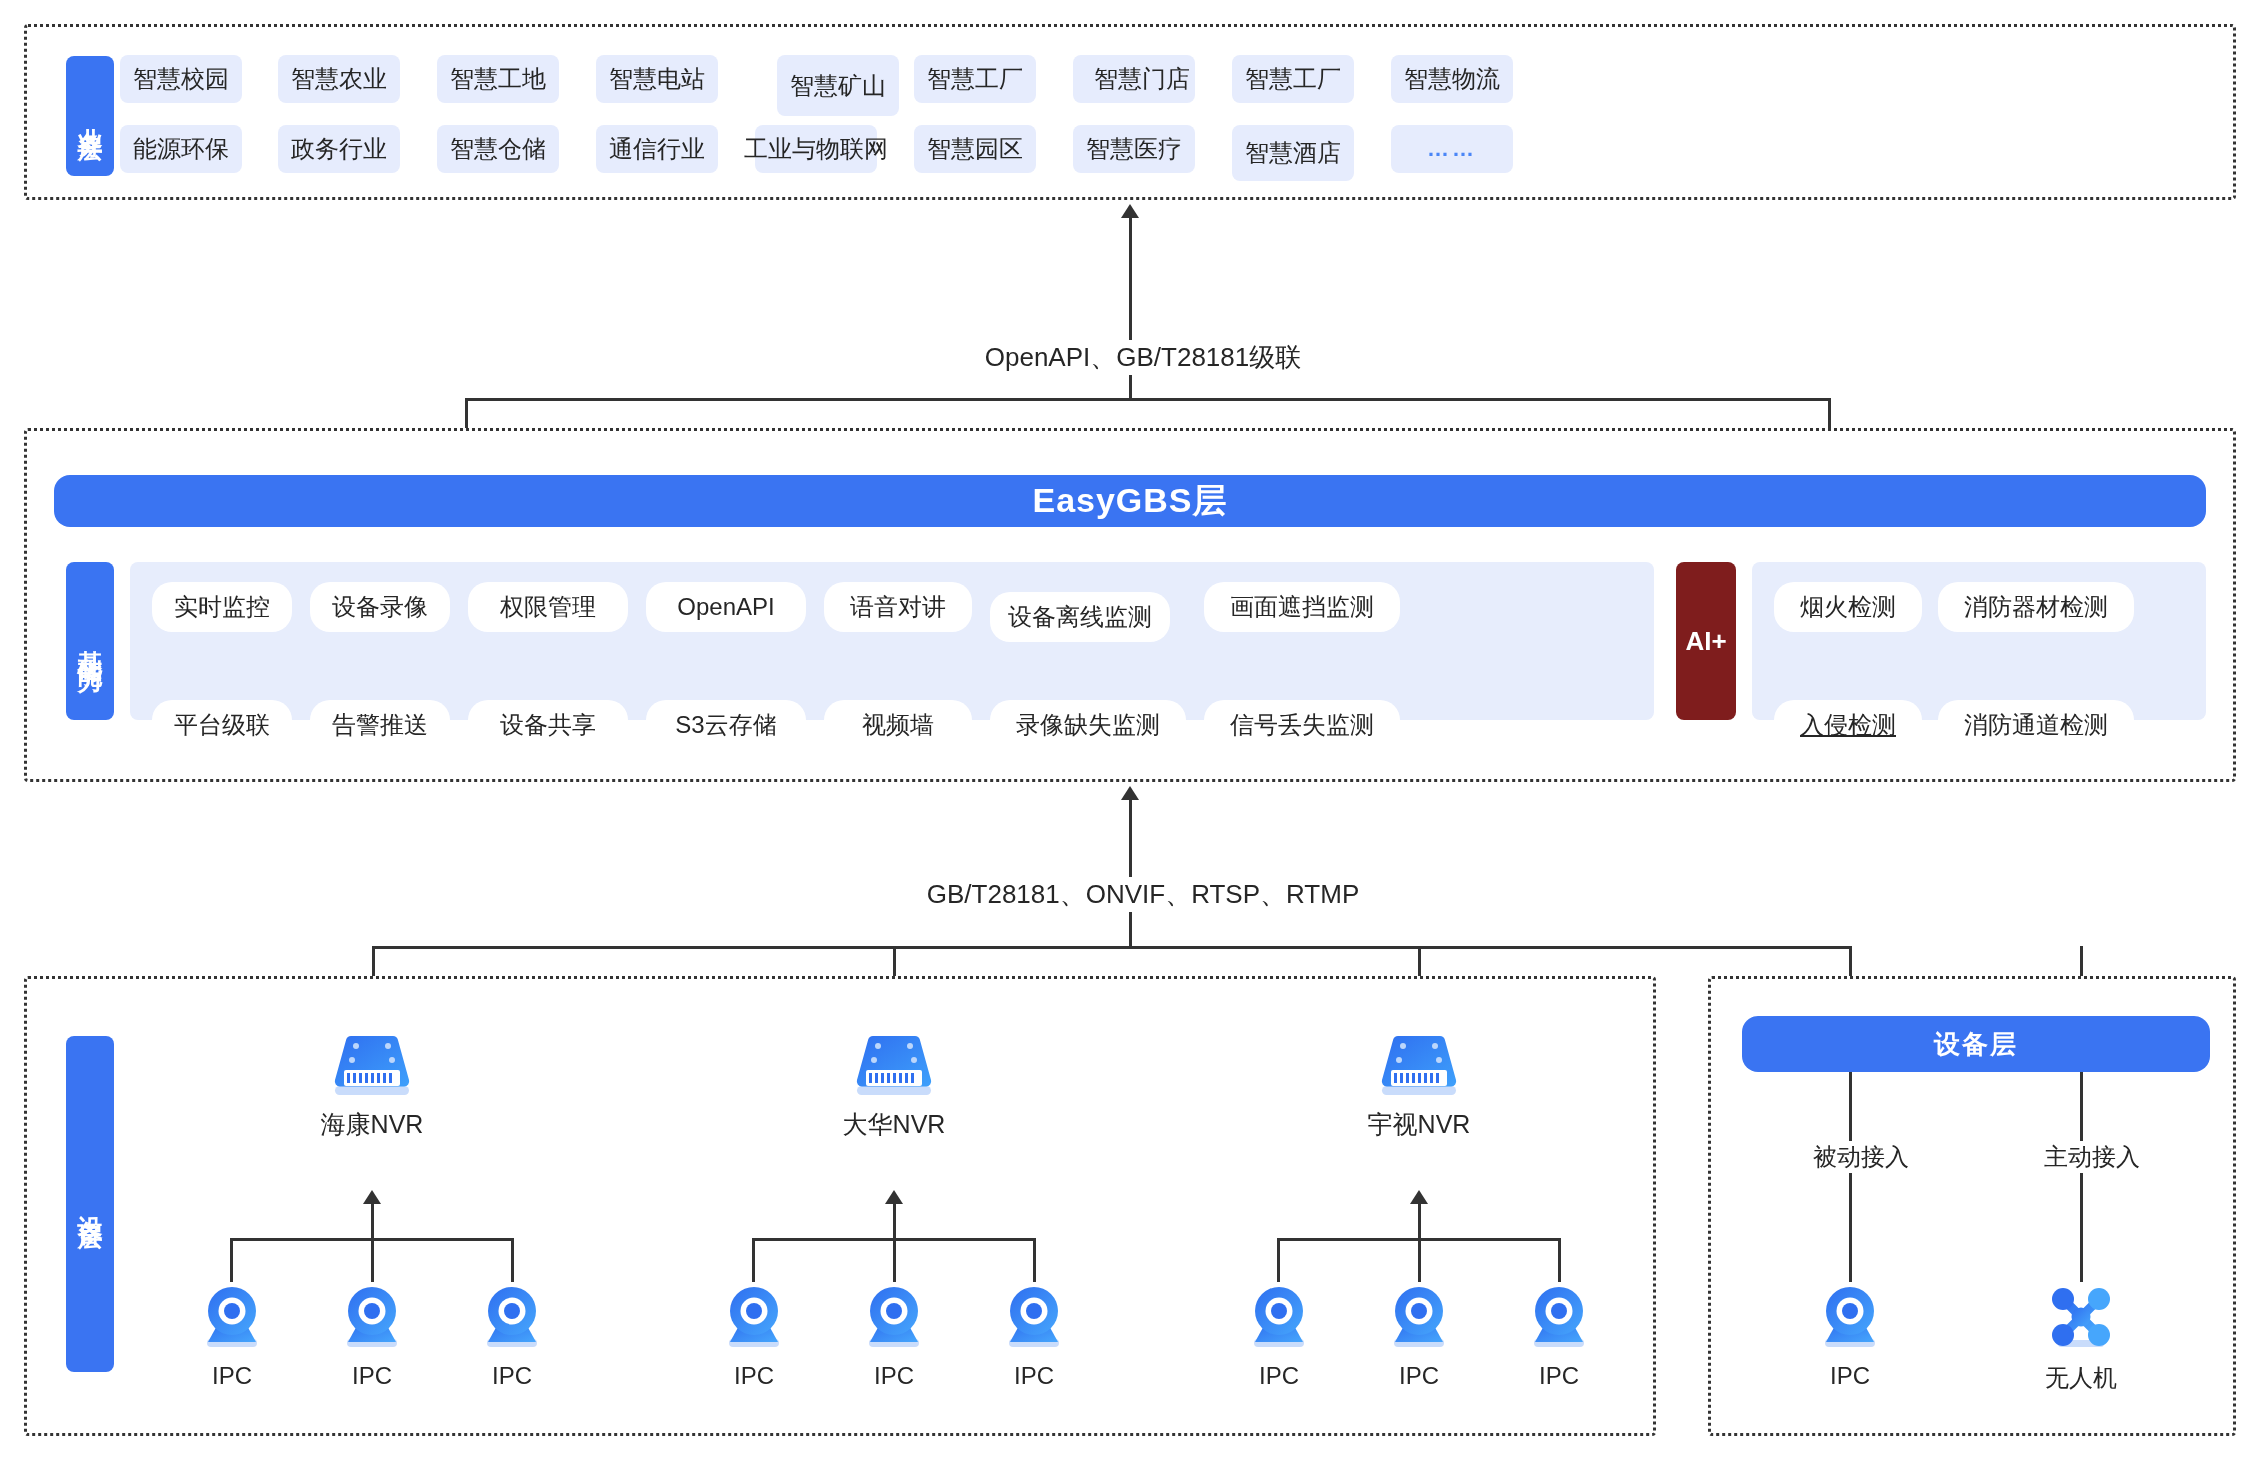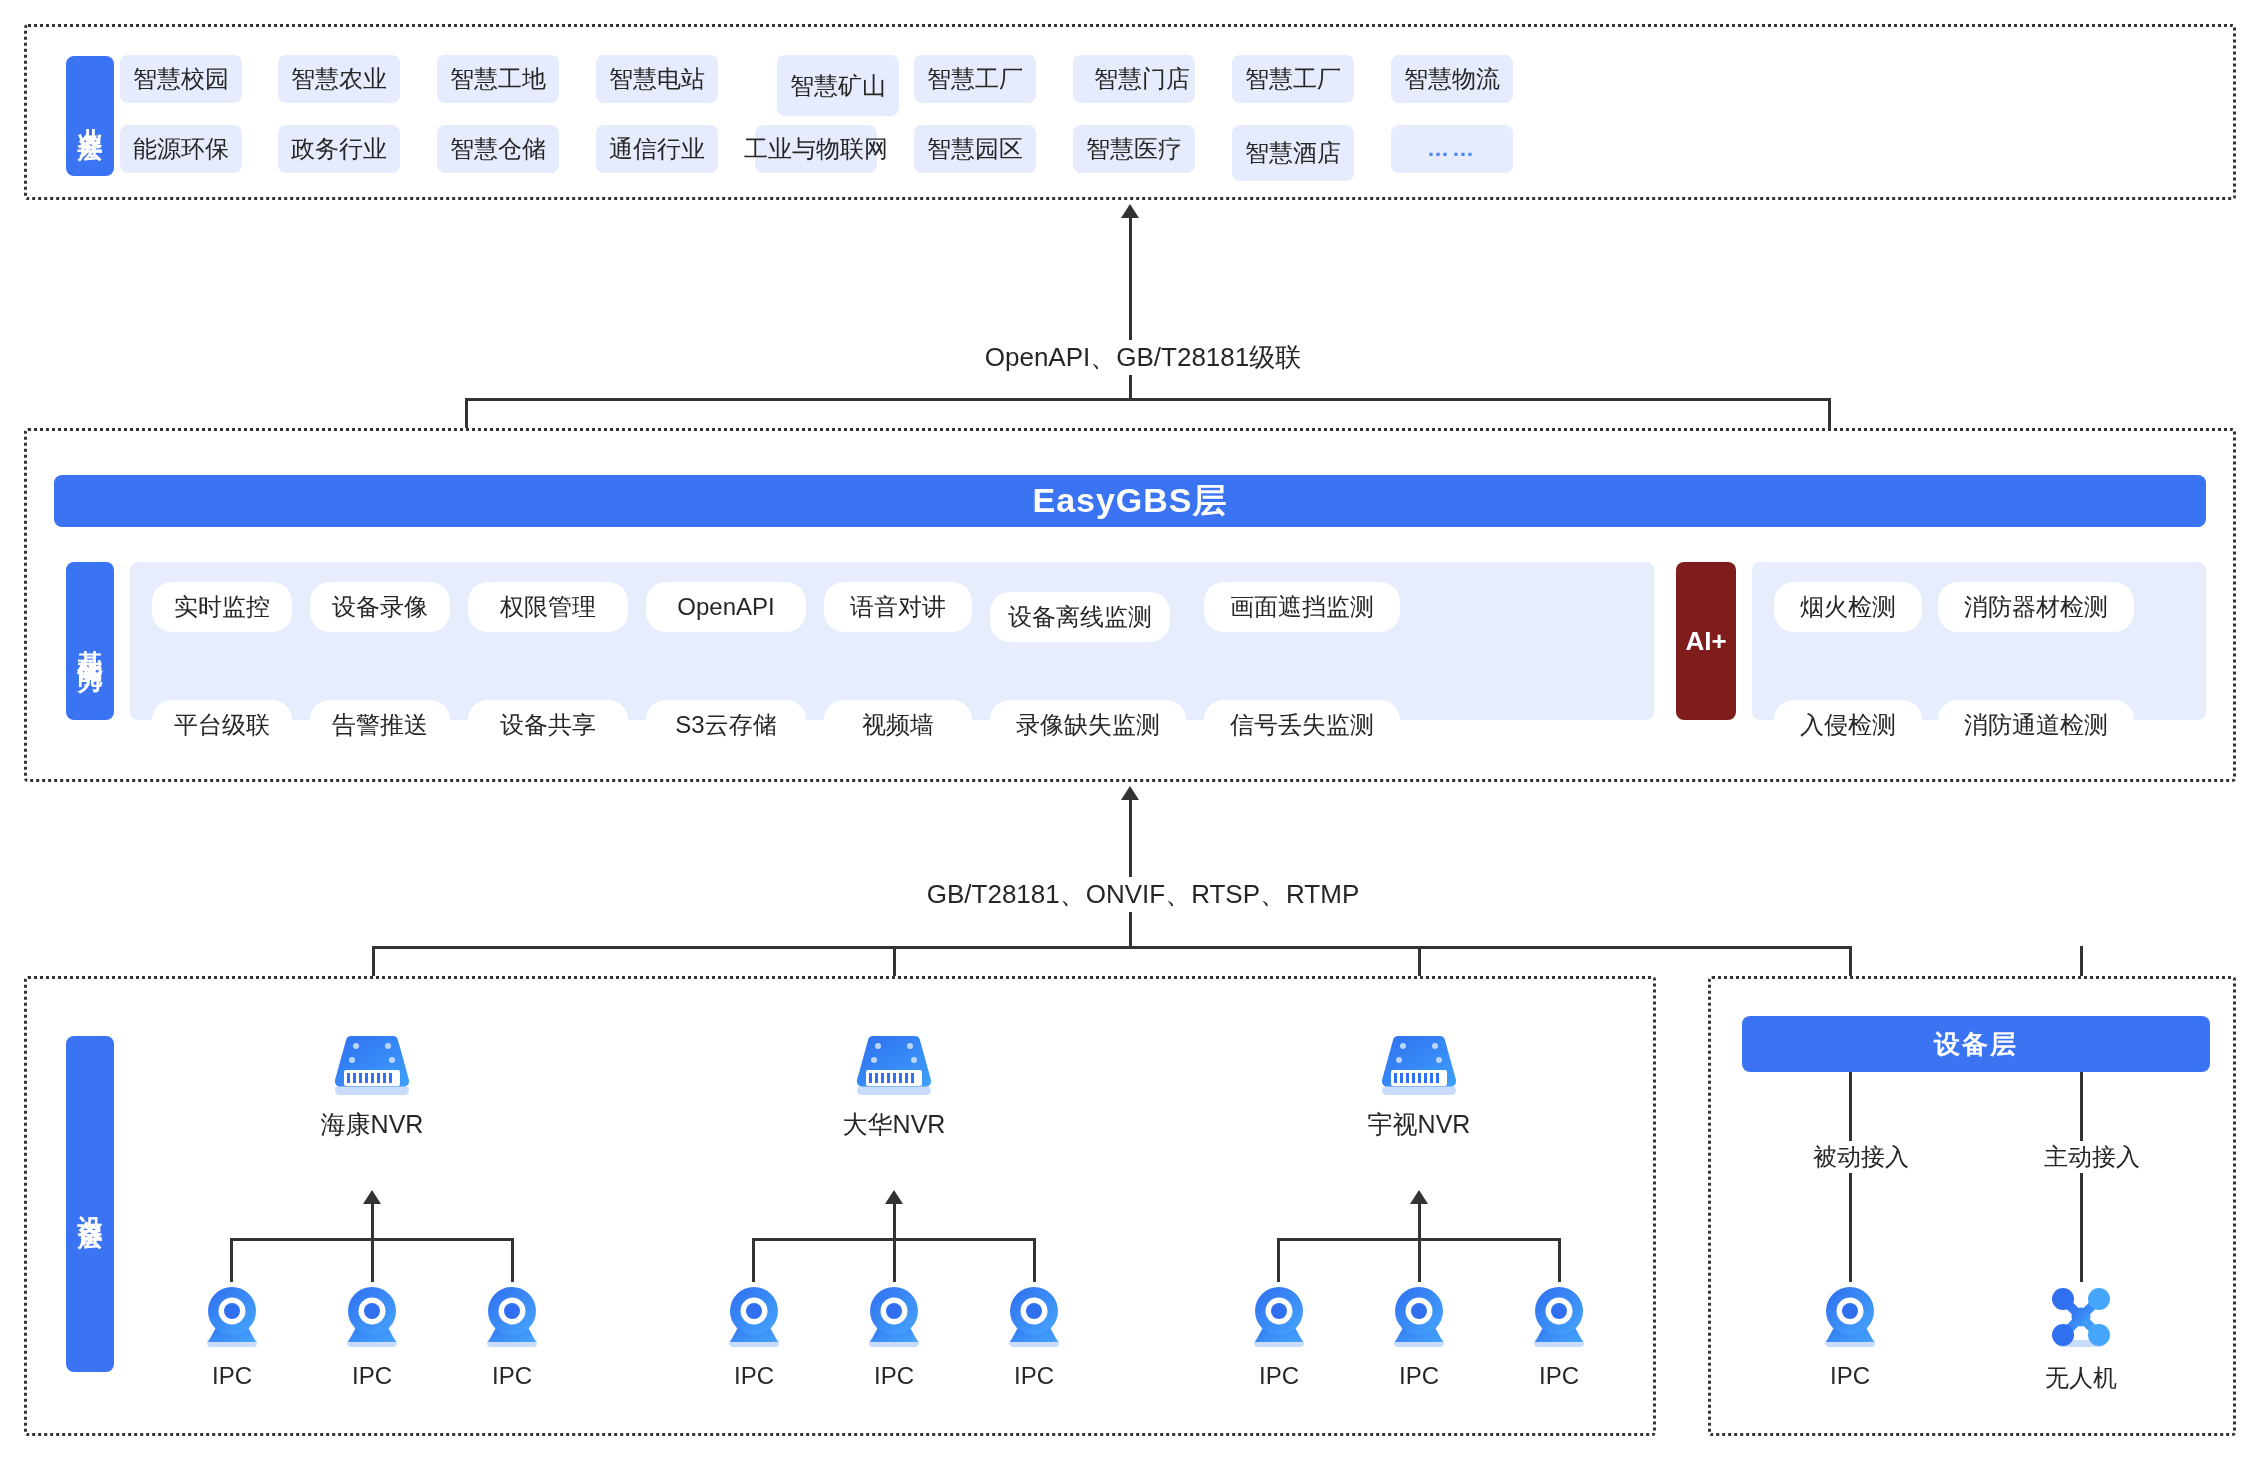--- a/index.html
+++ b/index.html
@@ -72,21 +72,21 @@
     background:#7f1d1d;
     border-radius:8px;
     color:#fff;font-size:26px;font-weight:700;
     display:flex;align-items:center;justify-content:center;
   }
 
   
   .bar{
     position:absolute;
     background:#3a74f2;
-    border-radius:8px;
+    border-radius:16px;
     color:#ffffff;
     display:flex;align-items:center;justify-content:center;
     box-sizing:border-box;
   }
   #easygbs-bar{font-size:34px;font-weight:700;letter-spacing:1px;}
   #device-layer-bar{font-size:26px;font-weight:700;letter-spacing:2px;}
 
   
   .ln-h{position:absolute;background:#333333;height:3px;}
   .ln-v{position:absolute;background:#333333;width:3px;}
@@ -247,21 +247,21 @@
 <div class="ai-badge" style="left:1676px;top:562px;width:60px;height:158px;">
   <span>AI+</span>
 </div>
 <div class="cap-panel" style="left:1752px;top:562px;width:454px;height:158px;"></div>
 <div class="cap-chip" style="left:1774px;top:582px;width:148px;height:50px;">
     <span>烟火检测</span>
   </div>
 <div class="cap-chip" style="left:1938px;top:582px;width:196px;height:50px;">
     <span>消防器材检测</span>
   </div>
-<div class="cap-chip" style="left:1774px;top:700px;width:148px;height:50px;">
+<div class="cap-chip" style="left:1774px;top:700px;width:148px;height:50px;text-decoration:underline;">
     <span>入侵检测</span>
   </div>
 <div class="cap-chip" style="left:1938px;top:700px;width:196px;height:50px;">
     <span>消防通道检测</span>
   </div>
 
 <div class="arrow-up" style="left:1121px;top:786px;"></div>
 <div class="ln-v" style="left:1129px;top:798px;height:150px;"></div>
 <div class="ln-h" style="left:372px;top:946px;width:1480px;"></div>
 <div class="conn-label" style="left:879px;top:877px;width:500px;">GB/T28181、ONVIF、RTSP、RTMP</div>

